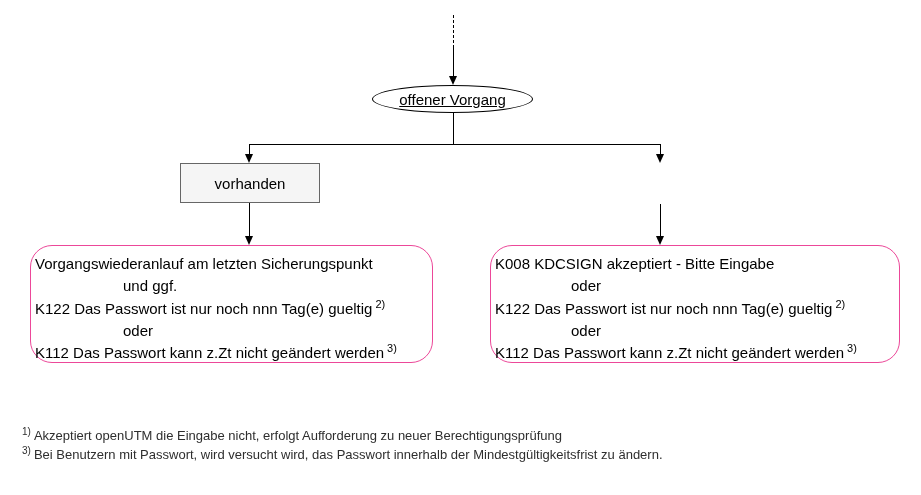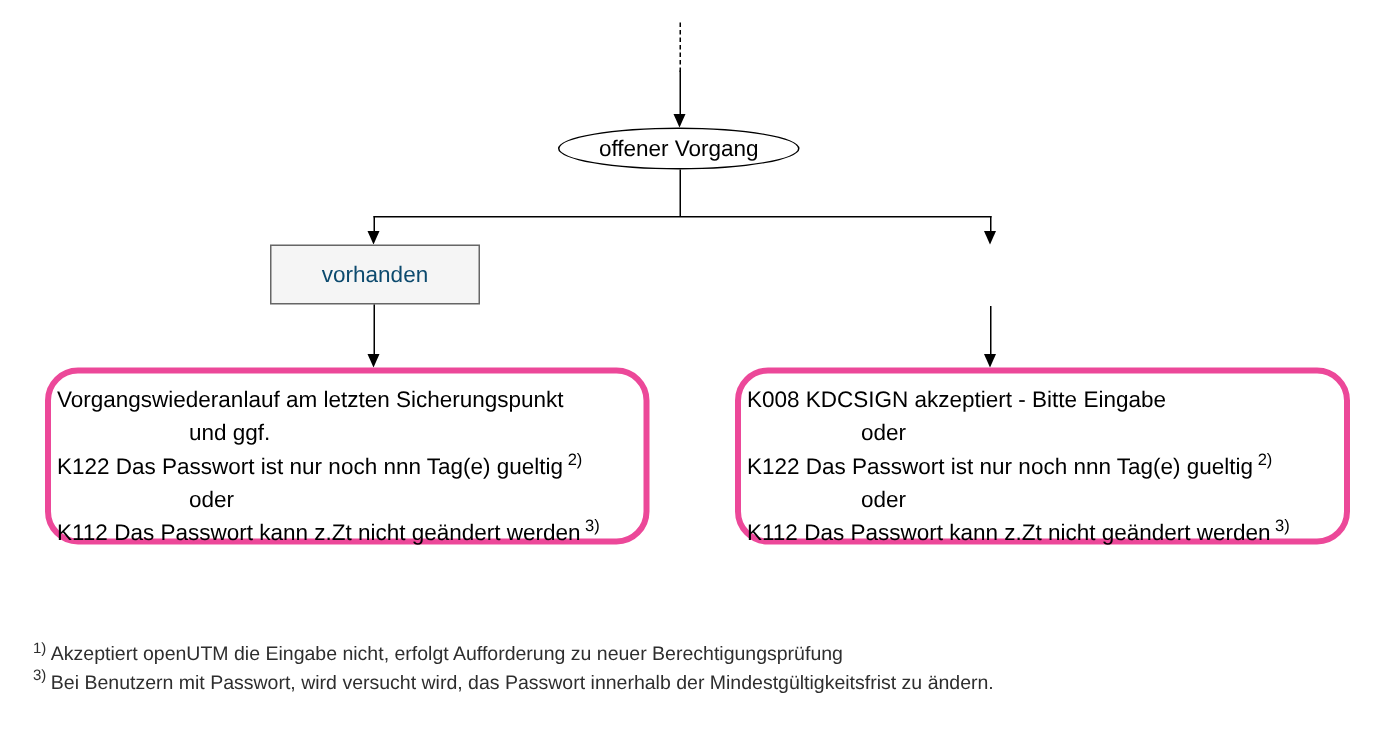--- a/index.html
+++ b/index.html
@@ -13,25 +13,25 @@
   .vline.dashed { width: 0; background: none; border-left: 1px dashed #000; }
   .hline { position: absolute; height: 1px; background: #000; }
   .arrow-down { position: absolute; width: 0; height: 0;
                 border-left: 4px solid transparent;
                 border-right: 4px solid transparent;
                 border-top: 9px solid #000; }
 
   
   .ellipse { position: absolute; background: #fff; border: 1px solid #000;
              border-radius: 50%; display: flex; align-items: center;
-             justify-content: center; font-size: 15px; color: #000; }
+             justify-content: center; font-size: 15px; color: #000; text-decoration: underline; }
   .decision { position: absolute; background: #f5f5f5; border: 1px solid #666;
               display: flex; align-items: center; justify-content: center;
-              font-size: 15px; color: #0c4a6e; }
-  .result { position: absolute; background: #fff; border: 4px solid #ec4899;
+              font-size: 15px; color: #000000; }
+  .result { position: absolute; background: #fff; border: 1px solid #ec4899;
             border-radius: 22px; font-size: 15px; color: #000;
             padding: 7px 4px 0 4px; }
   .rline { line-height: 22.3px; white-space: nowrap; }
   .rline sup { font-size: 11px; margin-left: 3px; line-height: 1; }
   #result-left .indent  { padding-left: 88px; }
   #result-right .indent { padding-left: 76px; }
 
   
   .footnotes { position: absolute; font-size: 13px; color: #2e2e2e; }
   .fn { line-height: 18.5px; white-space: nowrap; }

